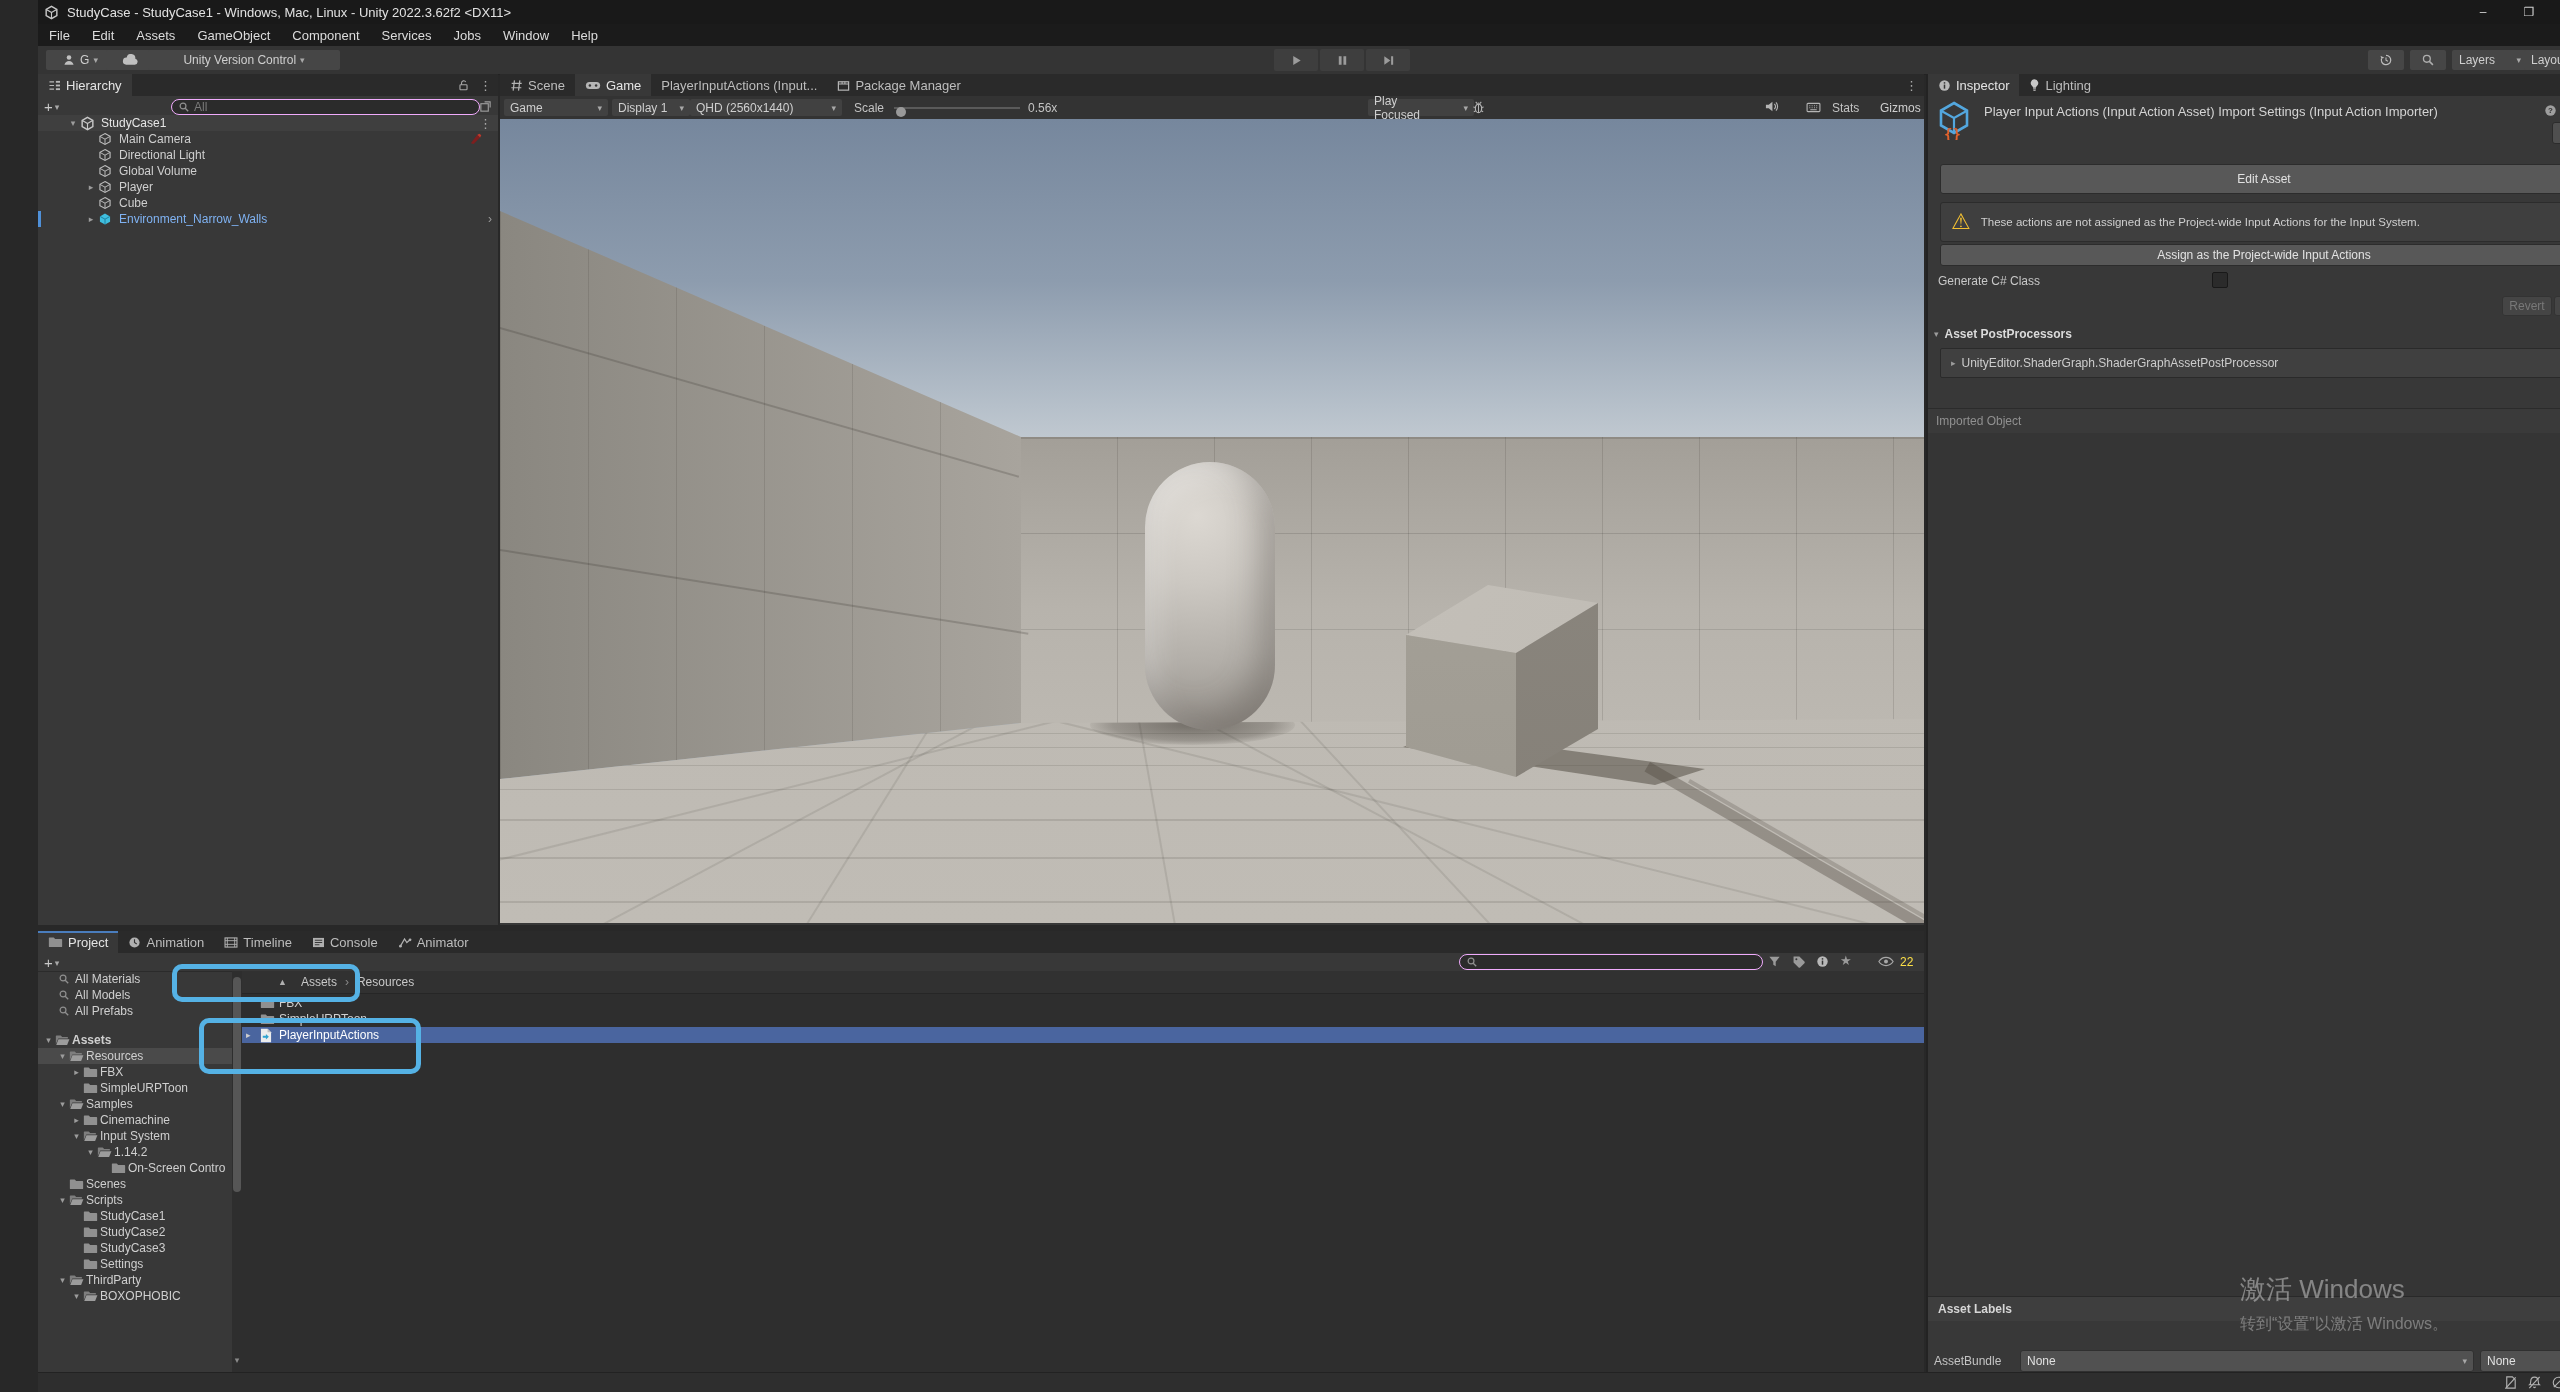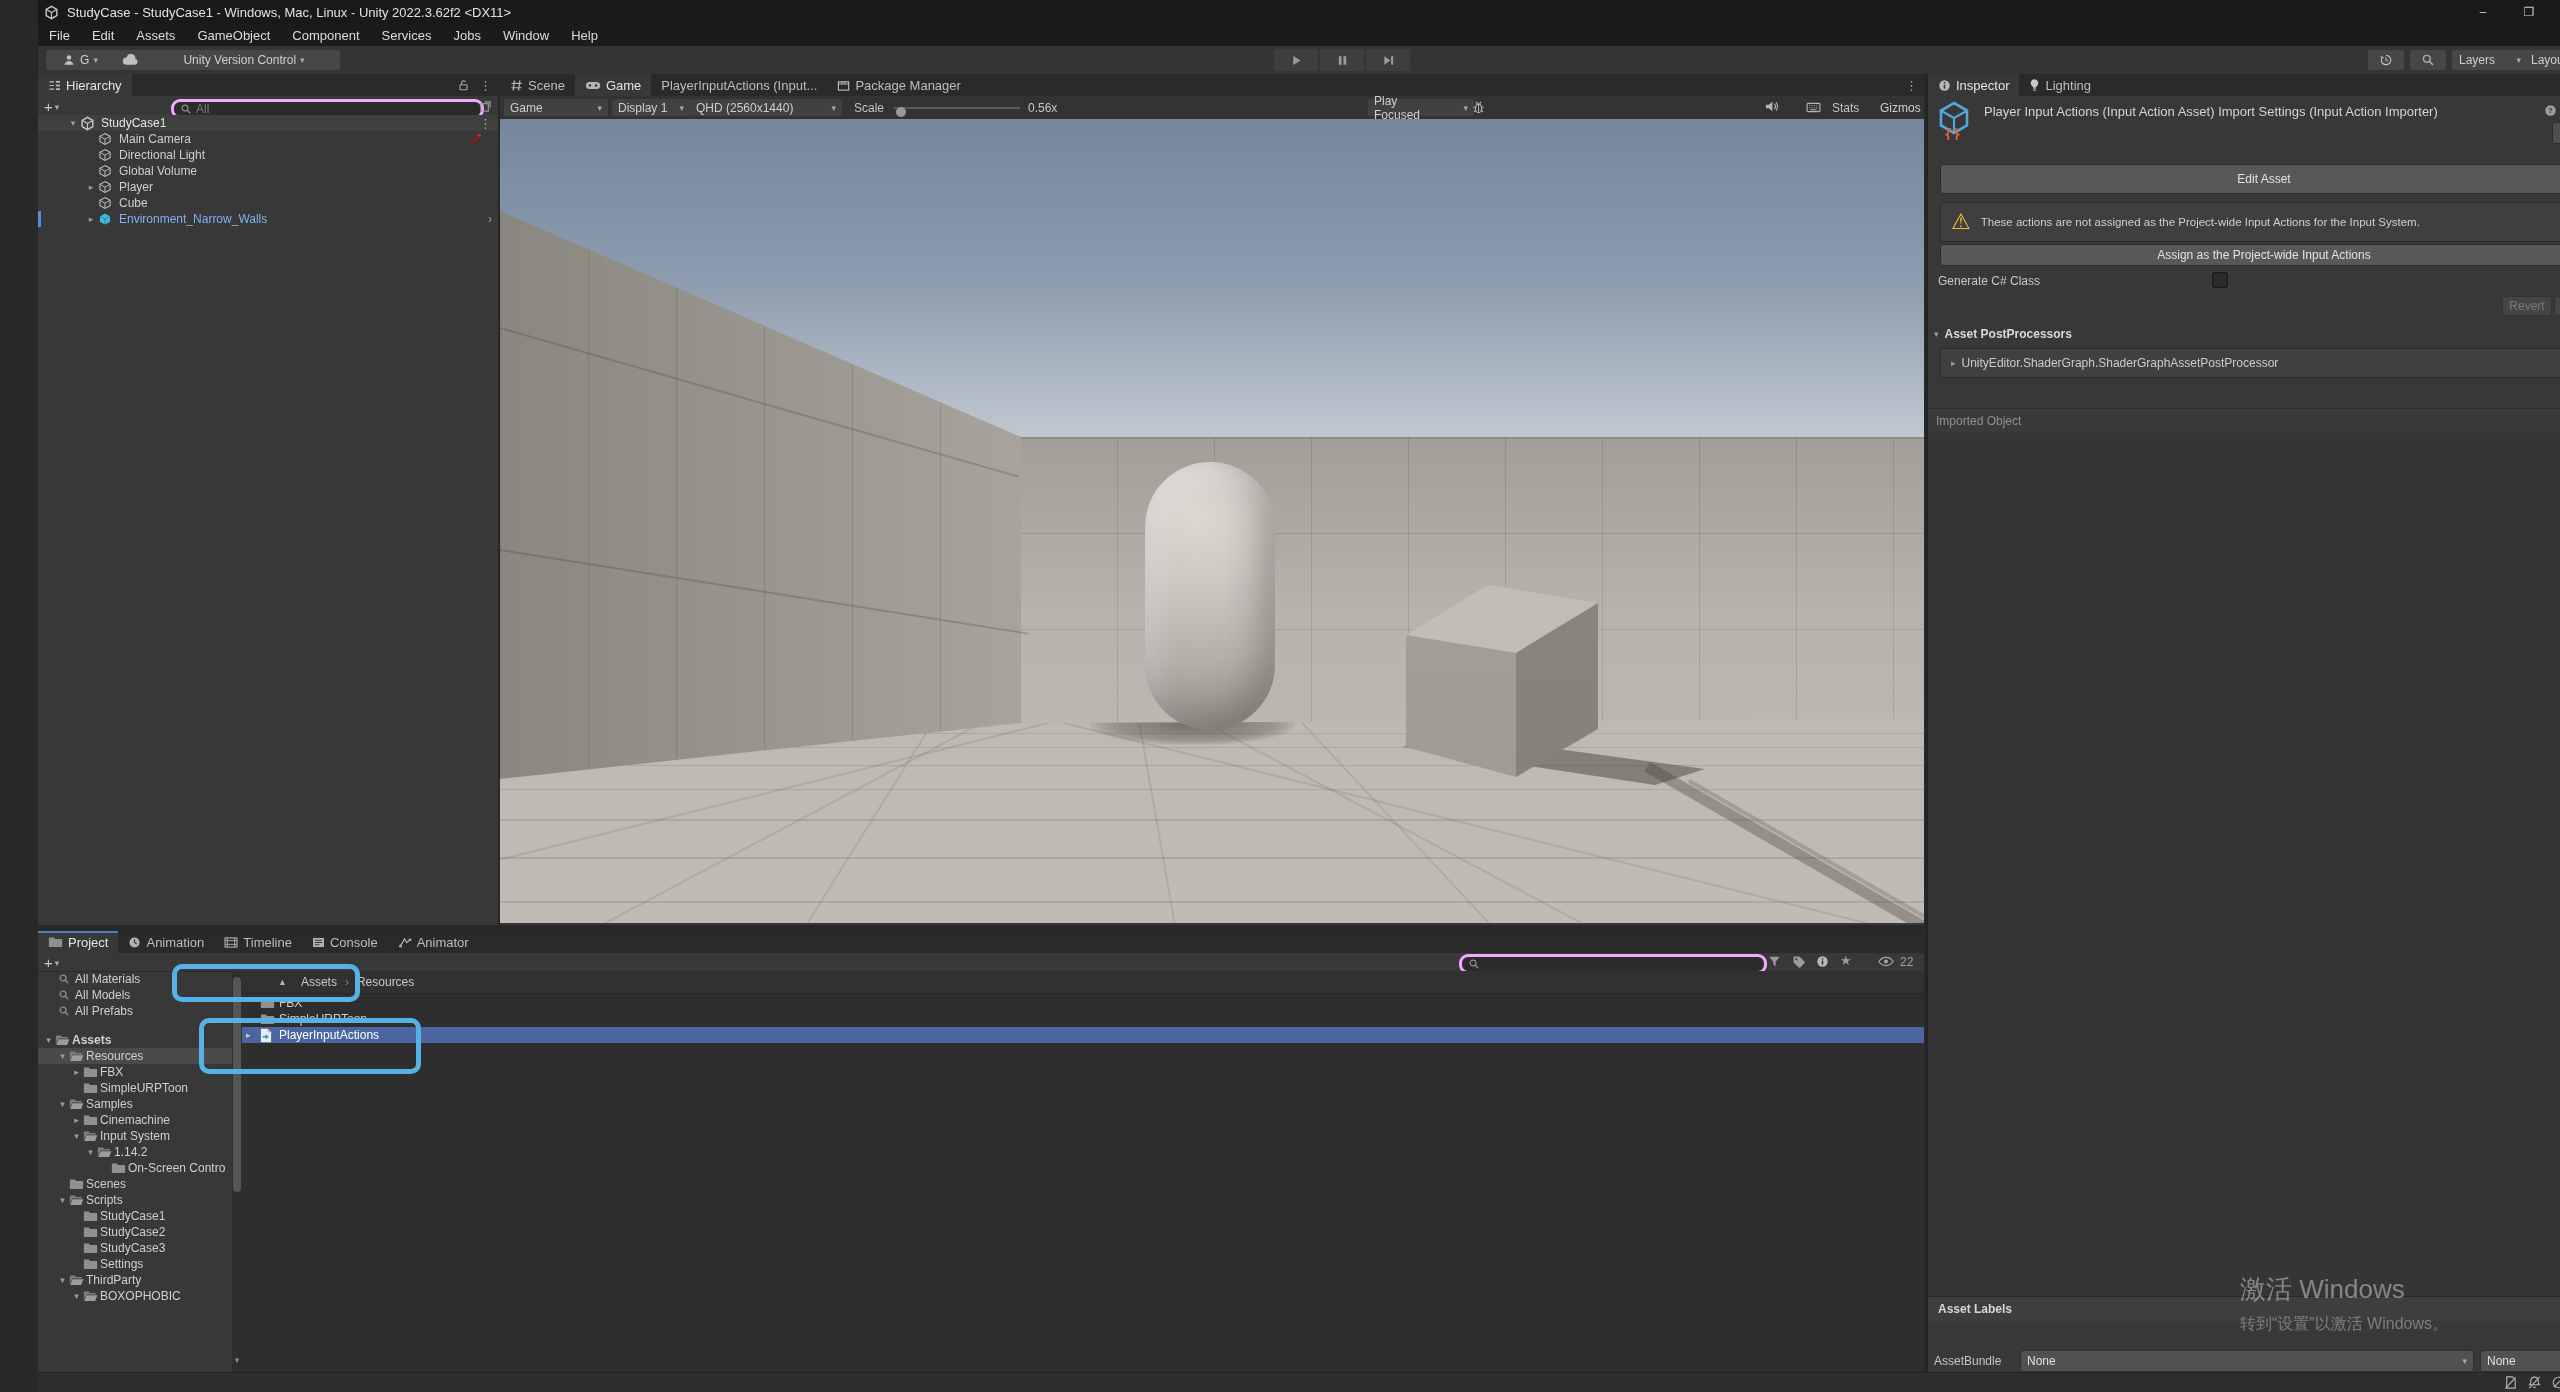--- a/index.html
+++ b/index.html
@@ -35,21 +35,21 @@
   
   .tabstrip{position:absolute;left:0;top:0;right:0;height:22px;background:#2a2a2a;display:flex;align-items:flex-end;}
   .ptab{height:22px;display:flex;align-items:center;gap:5px;padding:0 10px;color:#bdbdbd;font-size:13px;background:transparent;position:relative;}
   .ptab.active{background:#383838;color:#e4e4e4;}
   .strip-right{position:absolute;right:6px;top:0;height:22px;display:flex;align-items:center;gap:10px;color:#a8a8a8;}
   .kebab{color:#a8a8a8;font-size:13px;}
 
   
   #hierarchy{left:0;top:74px;width:460px;height:851px;background:#383838;}
   #hier-toolbar{position:absolute;left:0;top:22px;width:460px;height:22px;background:#383838;border-bottom:1px solid #2c2c2c;}
-  .searchfield{position:absolute;background:#2b2b2b;border:3px solid #f0abfc;border-radius:9px;display:flex;align-items:center;gap:4px;padding:0 6px;}
+  .searchfield{position:absolute;background:#2b2b2b;border:1px solid #f0abfc;border-radius:9px;display:flex;align-items:center;gap:4px;padding:0 6px;}
   .searchfield input{background:transparent;border:none;outline:none;color:#c8c8c8;font-size:12px;width:100%;padding:0;font-family:inherit;}
   .searchfield input::placeholder{color:#7a7a7a;}
   #hier-rows{position:absolute;left:0;top:41px;width:460px;}
   .hrow{height:16px;display:flex;align-items:center;position:relative;padding-left:46px;color:#cfcfcf;}
   .hrow.scene-row{background:#3f3f3f;padding-left:28px;color:#e6e6e6;}
   .harrow{width:14px;font-size:9px;color:#9c9c9c;text-align:center;flex:none;}
   .hicon{width:16px;height:14px;margin-right:5px;flex:none;display:flex;align-items:center;}
   .hlabel{white-space:nowrap;}
   .prefab-row .hlabel{color:var(--prefab-text);}
   .prefab-bar{position:absolute;left:0;top:0;width:3px;height:16px;background:#4f90d8;}
@@ -690,21 +690,21 @@
           <rect x="6.2" y="3.4" width="1.6" height="1.6" fill="#333"></rect>
         </svg>
       </span>
     <span style="position:absolute;left:1802px;top:0px;color:#9a9a9a;font-size:13px;">★</span>
     <span style="position:absolute;left:1840px;top:3px;">
         <svg viewBox="0 0 18 12" width="16" height="11">
           <path d="M1 6s3-4.6 8-4.6S17 6 17 6s-3 4.6-8 4.6S1 6 1 6z" fill="none" stroke="#a8a8a8" stroke-width="1.3"></path>
           <circle cx="9" cy="6" r="2.2" fill="#a8a8a8"></circle>
         </svg>
       </span>
-    <span style="position:absolute;left:1862px;top:2px;color:#a3a3a3;text-align:right;">22</span>
+    <span style="position:absolute;left:1862px;top:2px;color:#fde047;text-align:right;">22</span>
   </div>
 
   <div id="proj-tree">
       <div class="trow" style="padding-left: 20px;">
         <span class="ticon">
           <svg viewBox="0 0 16 16" width="12" height="12">
             <circle cx="6.7" cy="6.7" r="3.9" fill="none" stroke="#8f8f8f" stroke-width="1.6"></circle>
             <path d="M9.6 9.6 13.6 13.6" stroke="#8f8f8f" stroke-width="1.8"></path>
           </svg>
         </span>

